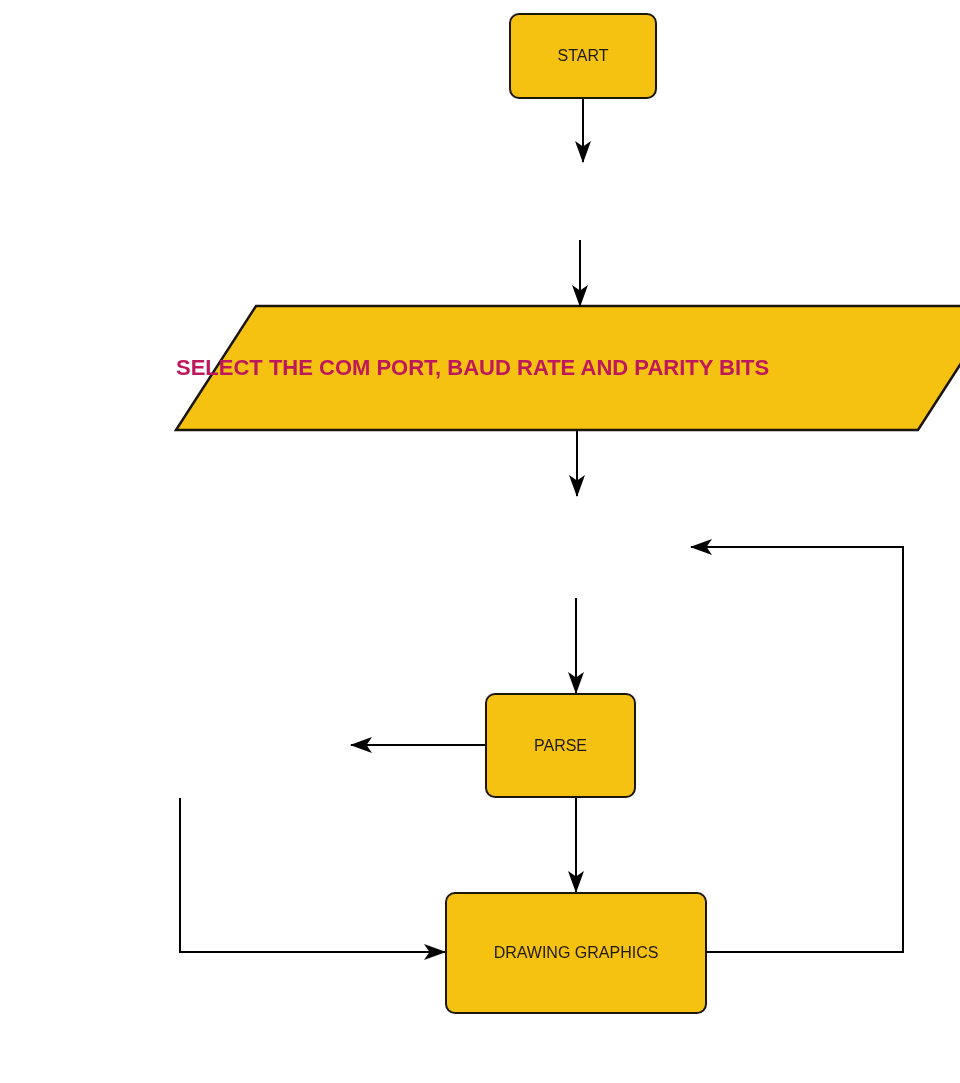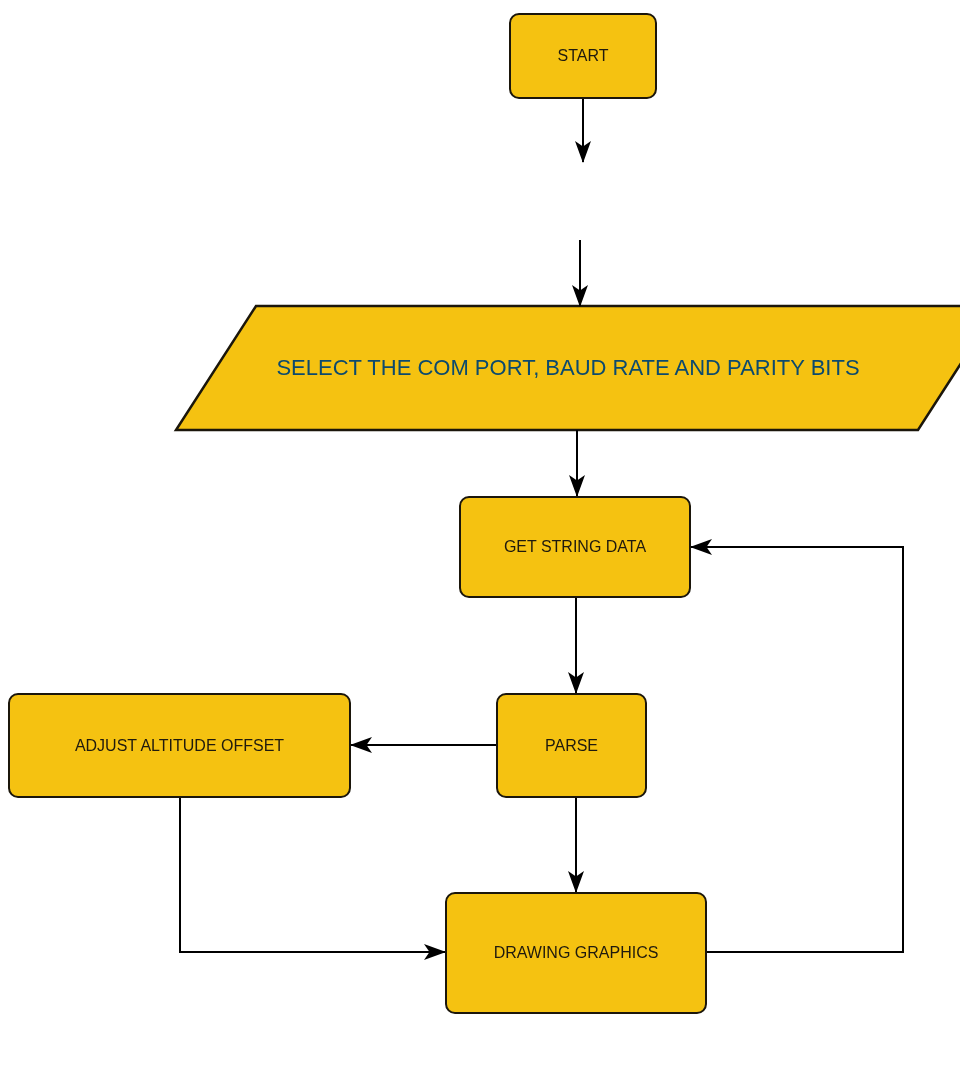--- a/index.html
+++ b/index.html
@@ -36,33 +36,34 @@
     justify-content: center;
     color: #1F1A0E;
     font-size: 16px;
     white-space: nowrap;
     text-align: center;
   }
   .node span { display: block; }
   .node-start   { left: 509px; top: 13px;  width: 148px; height: 86px;  }
   .node-search  { left: 346px; top: 162px; width: 469px; height: 78px;  }
   .node-get     { left: 459px; top: 496px; width: 232px; height: 102px; }
-  .node-parse   { left: 496px; top: 693px; width: 151px; height: 105px; }
+  .node-parse   { left: 485px; top: 693px; width: 151px; height: 105px; }
   .node-adjust  { left: 8px;   top: 693px; width: 343px; height: 105px; }
   .node-draw    { left: 445px; top: 892px; width: 262px; height: 122px; }
   .label-select {
     position: absolute;
     left: 176px; top: 306px;
     width: 784px; height: 124px;
     display: flex;
     align-items: center;
-    justify-content: center;
-    color: #0c4a6e;
+    justify-content: flex-start;
+    color: #be185d;
     font-size: 22px;
     white-space: nowrap;
+    font-weight: bold;
   }
 </style>
 </head>
 <body>
 
 <div class="canvas">
 
   <svg class="wires" viewBox="0 0 960 1083" xmlns="http://www.w3.org/2000/svg">
     <defs>
       <marker id="arrowhead" markerUnits="userSpaceOnUse" markerWidth="22" markerHeight="16" viewBox="0 0 22 16" refX="21" refY="8" orient="auto">
@@ -84,29 +85,23 @@
 
   <div class="node node-start">
     <span>START</span>
   </div>
 
 
   <div class="label-select">
     <span>SELECT THE COM PORT, BAUD RATE AND PARITY BITS</span>
   </div>
 
-  <div class="node node-get">
-    <span>GET STRING DATA</span>
-  </div>
 
   <div class="node node-parse">
     <span>PARSE</span>
   </div>
 
-  <div class="node node-adjust">
-    <span>ADJUST ALTITUDE OFFSET</span>
-  </div>
 
   <div class="node node-draw">
     <span>DRAWING GRAPHICS</span>
   </div>
 
 </div>
 
 </body></html>

